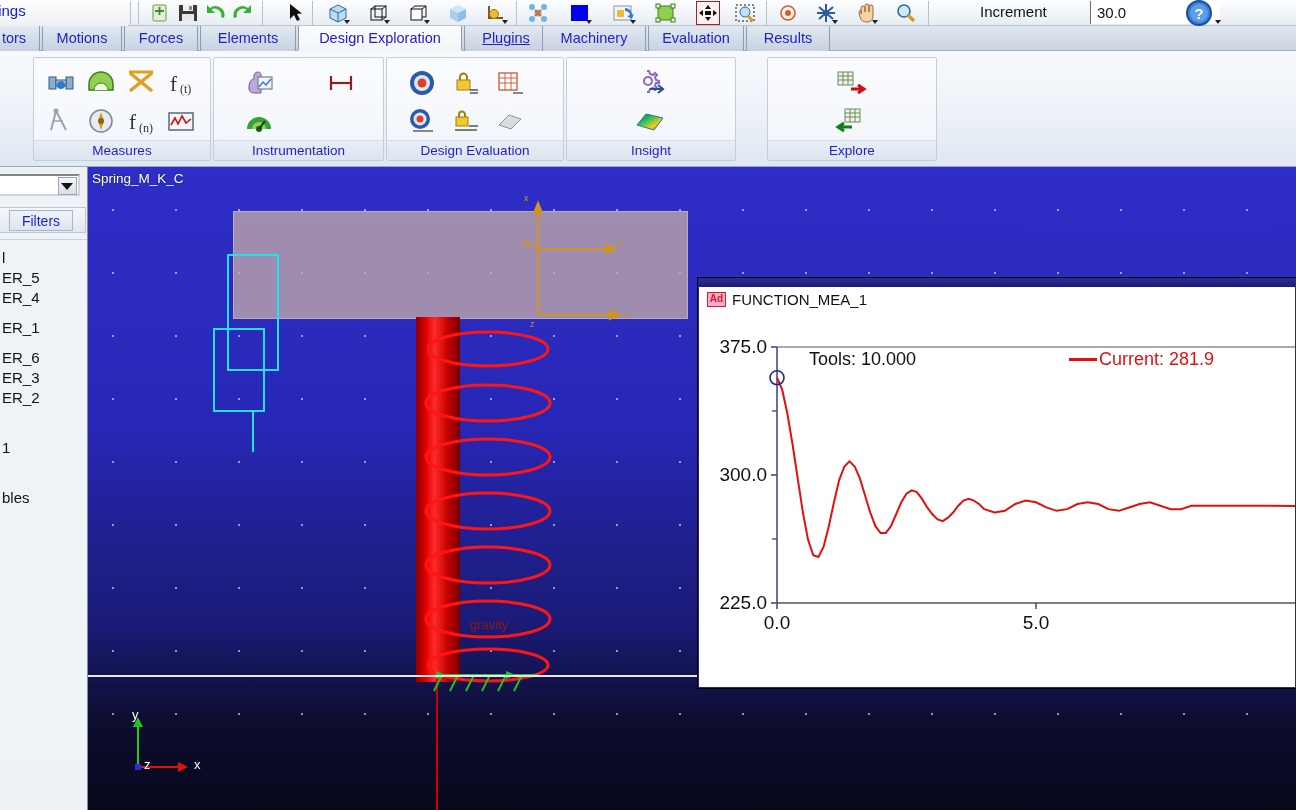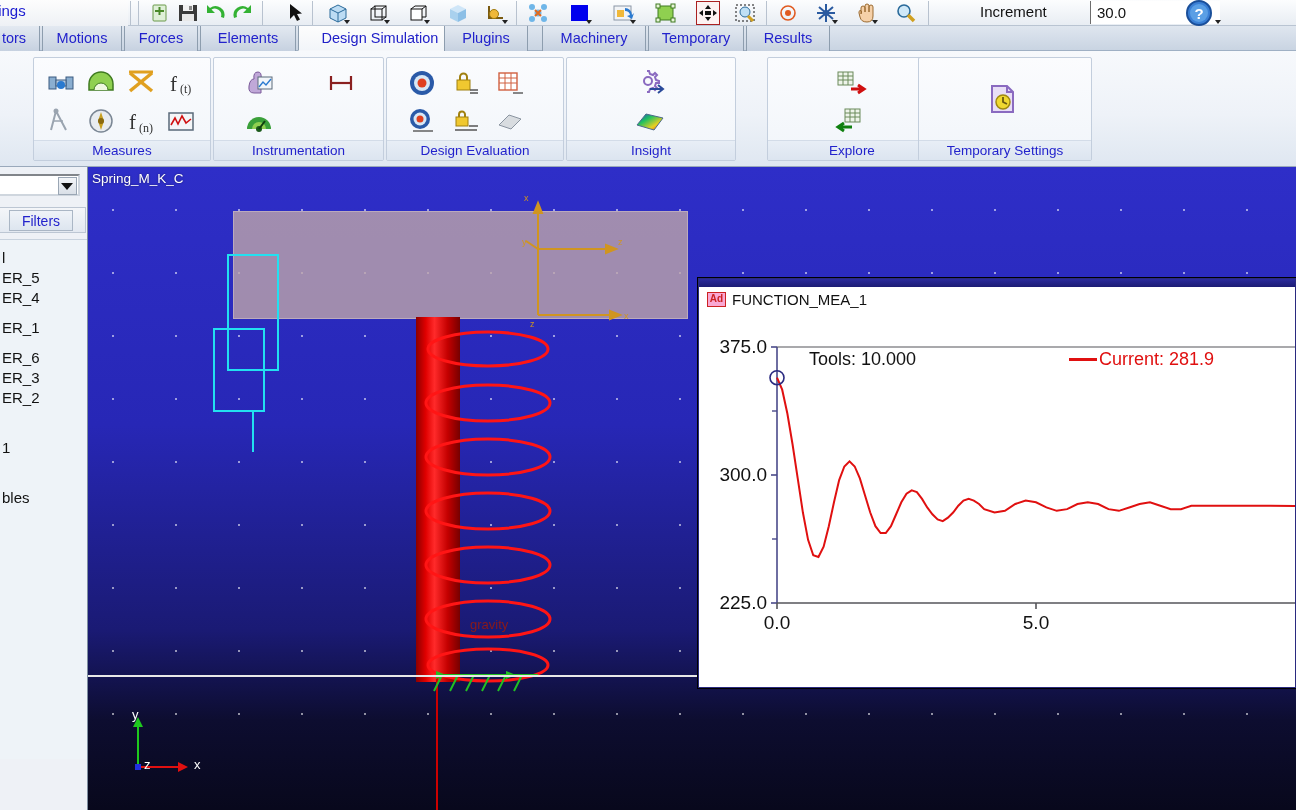--- a/index.html
+++ b/index.html
@@ -397,24 +397,24 @@
     </svg>
     <span class="tb-caret" style="right:2px;bottom:4px;"></span>
   </div>
 </div>
 
 <div id="ribbon-tabs">
     <div class="rtab" style="left: -12px; width: 52px;">tors</div>
     <div class="rtab" style="left: 42px; width: 80px;">Motions</div>
     <div class="rtab" style="left: 124px; width: 74px;">Forces</div>
     <div class="rtab" style="left: 200px; width: 96px;">Elements</div>
-    <div class="rtab active" style="left: 298px; width: 164px;">Design Simulation</div>
-    <div class="rtab" style="left: 444px; width: 84px;">Plugins</div>
+    <div class="rtab active" style="left: 298px; width: 164px;">Design Exploration</div>
+    <div class="rtab" style="left: 464px; width: 84px; text-decoration: underline;">Plugins</div>
     <div class="rtab" style="left: 542px; width: 104px;">Machinery</div>
-    <div class="rtab" style="left: 648px; width: 96px;">Temporary</div>
+    <div class="rtab" style="left: 648px; width: 96px;">Evaluation</div>
     <div class="rtab" style="left: 746px; width: 84px;">Results</div>
   </div>
 
 <div id="ribbon">
     <div class="panel" style="left: 33px; width: 178px;">
       <div class="ricon" style="left: 10px; top: 8px;">
         <svg width="30" height="28" viewBox="0 0 30 28">
           <rect x="3" y="8" width="7" height="12" fill="#8aaed0" stroke="#3a5a80"></rect>
           <rect x="20" y="8" width="7" height="12" fill="#8aaed0" stroke="#3a5a80"></rect>
           <rect x="10" y="11" width="10" height="6" fill="#b8ccE0" stroke="#3a5a80"></rect>
@@ -585,31 +585,20 @@
           <g stroke="#6a8a5a">
             <line x1="10" y1="6" x2="25" y2="6"></line>
             <line x1="10" y1="10" x2="25" y2="10"></line>
             <line x1="15" y1="2" x2="15" y2="15"></line>
             <line x1="20" y1="2" x2="20" y2="15"></line>
           </g>
           <path d="M17 20 L4 20 M9 16 L3 20 L9 24" fill="none" stroke="#108010" stroke-width="3"></path>
         </svg>
       </div>
       <div class="panel-label">Explore</div>
-    </div>
-    <div class="panel" style="left: 918px; width: 174px;">
-      <div class="ricon" style="left: 66px; top: 24px;">
-        <svg width="32" height="32" viewBox="0 0 32 32">
-          <path d="M6 3 L21 3 L27 9 L27 29 L6 29 Z" fill="#e8def6" stroke="#8a6ac0" stroke-width="2"></path>
-          <path d="M21 3 L21 9 L27 9" fill="none" stroke="#8a6ac0" stroke-width="2"></path>
-          <circle cx="17" cy="19" r="7" fill="#f0d830" stroke="#a08a10" stroke-width="1.5"></circle>
-          <path d="M17 14 L17 19 L21 21" stroke="#6a5a10" stroke-width="1.8" fill="none"></path>
-        </svg>
-      </div>
-      <div class="panel-label">Temporary Settings</div>
     </div>
   </div>
 
 <div id="sidebar">
   <div id="sb-combo">
     <div id="sb-combo-btn">
       <div id="sb-combo-arrow"></div>
     </div>
   </div>
   <div id="sb-toolbar">

